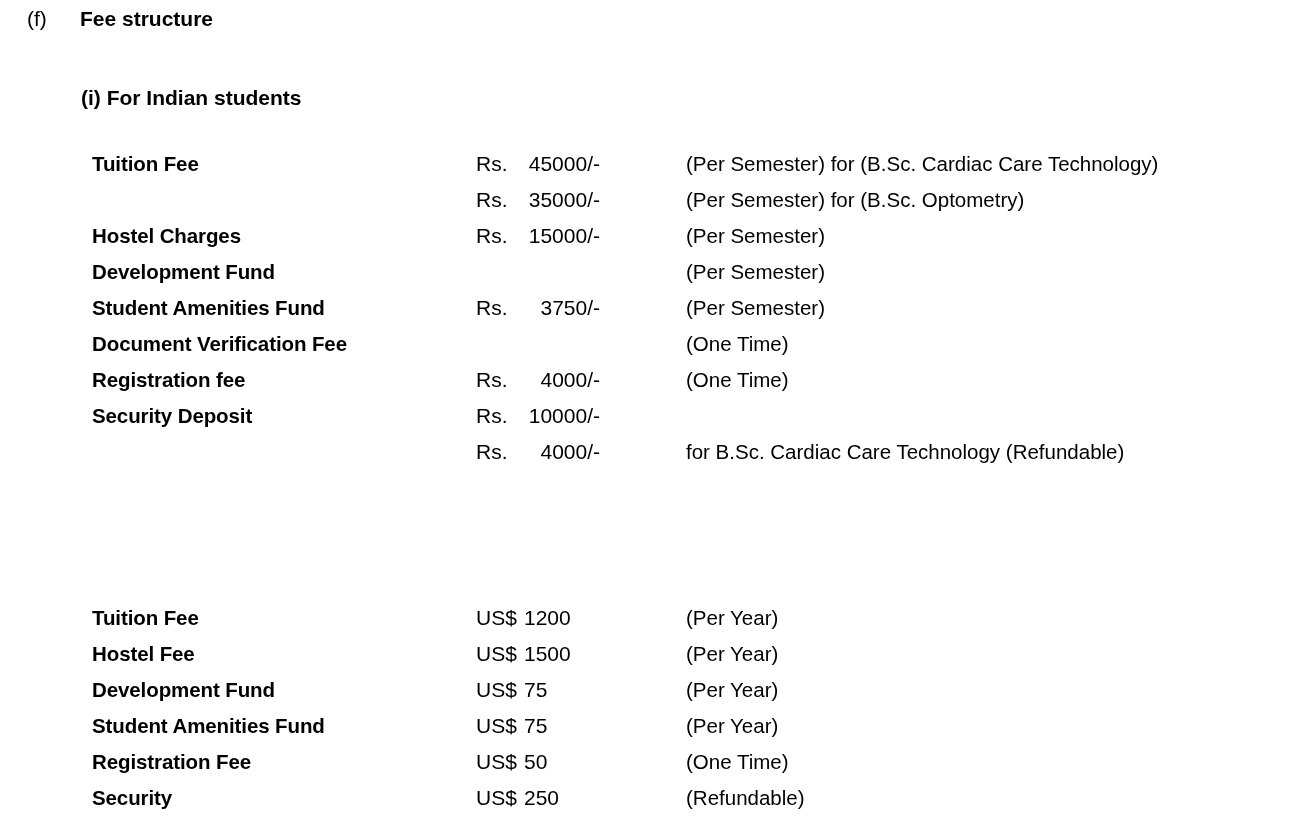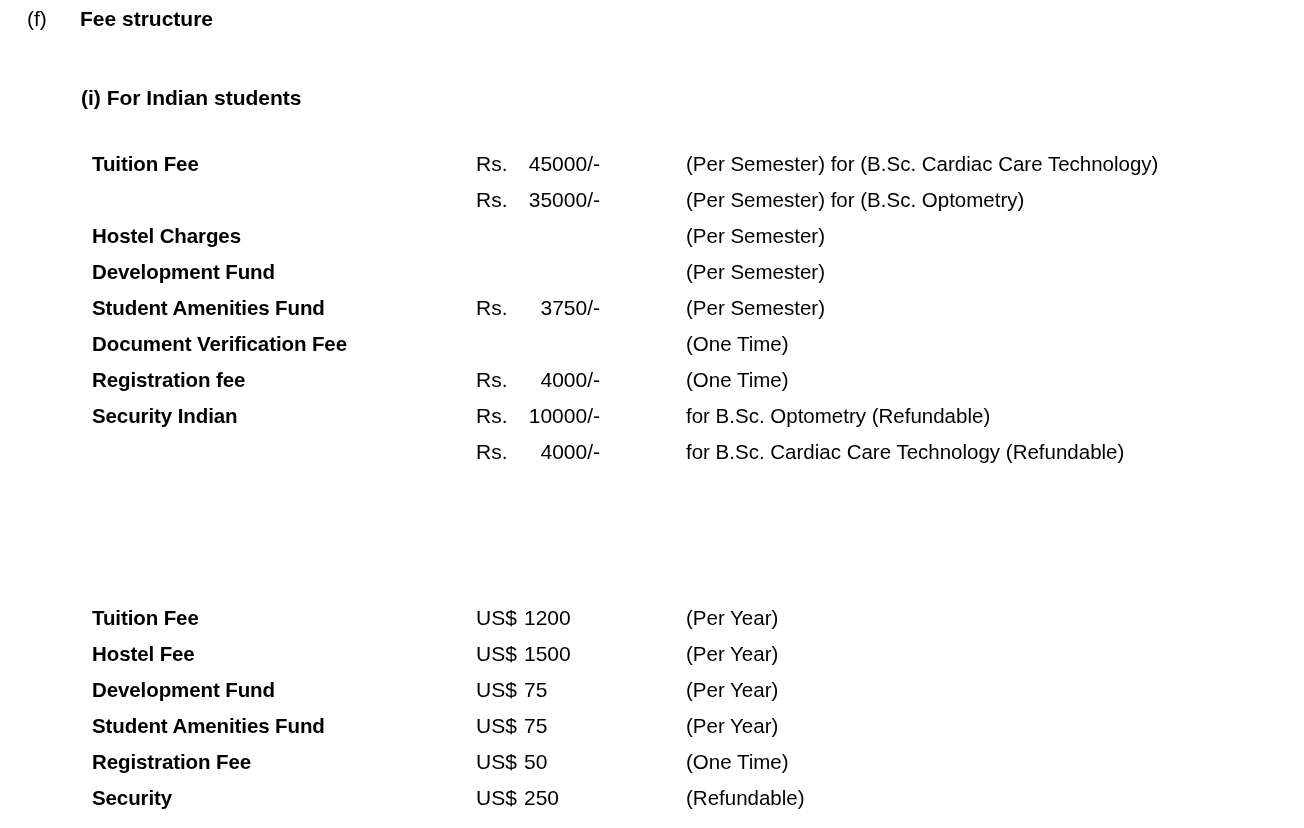--- a/index.html
+++ b/index.html
@@ -133,20 +133,21 @@
         <span class="cell-amount"><span class="cur">Rs.</span><span class="amt-inr">45000/-</span></span>
         <span class="cell-note">(Per Semester) for (B.Sc. Cardiac Care Technology)</span>
       </div>
       <div class="fee-row">
         <span class="cell-label"></span>
         <span class="cell-amount"><span class="cur">Rs.</span><span class="amt-inr">35000/-</span></span>
         <span class="cell-note">(Per Semester) for (B.Sc. Optometry)</span>
       </div>
       <div class="fee-row">
         <span class="cell-label">Hostel Charges</span>
+        <span class="cell-amount"><span class="cur">Rs.</span><span class="amt-inr">15000/-</span></span>
         <span class="cell-note">(Per Semester)</span>
       </div>
       <div class="fee-row">
         <span class="cell-label">Development Fund</span>
         <span class="cell-note">(Per Semester)</span>
       </div>
       <div class="fee-row">
         <span class="cell-label">Student Amenities Fund</span>
         <span class="cell-amount"><span class="cur">Rs.</span><span class="amt-inr">3750/-</span></span>
         <span class="cell-note">(Per Semester)</span>
@@ -154,23 +155,22 @@
       <div class="fee-row">
         <span class="cell-label">Document Verification Fee</span>
         <span class="cell-note">(One Time)</span>
       </div>
       <div class="fee-row">
         <span class="cell-label">Registration fee</span>
         <span class="cell-amount"><span class="cur">Rs.</span><span class="amt-inr">4000/-</span></span>
         <span class="cell-note">(One Time)</span>
       </div>
       <div class="fee-row">
-        <span class="cell-label">Security Indian</span>
+        <span class="cell-label">Security Deposit</span>
         <span class="cell-amount"><span class="cur">Rs.</span><span class="amt-inr">10000/-</span></span>
-        <span class="cell-note">for B.Sc. Optometry (Refundable)</span>
       </div>
       <div class="fee-row">
         <span class="cell-label"></span>
         <span class="cell-amount"><span class="cur">Rs.</span><span class="amt-inr">4000/-</span></span>
         <span class="cell-note">for B.Sc. Cardiac Care Technology (Refundable)</span>
       </div>
     </div>
 
 
   <div class="fee-table" id="fee-table-foreign">

